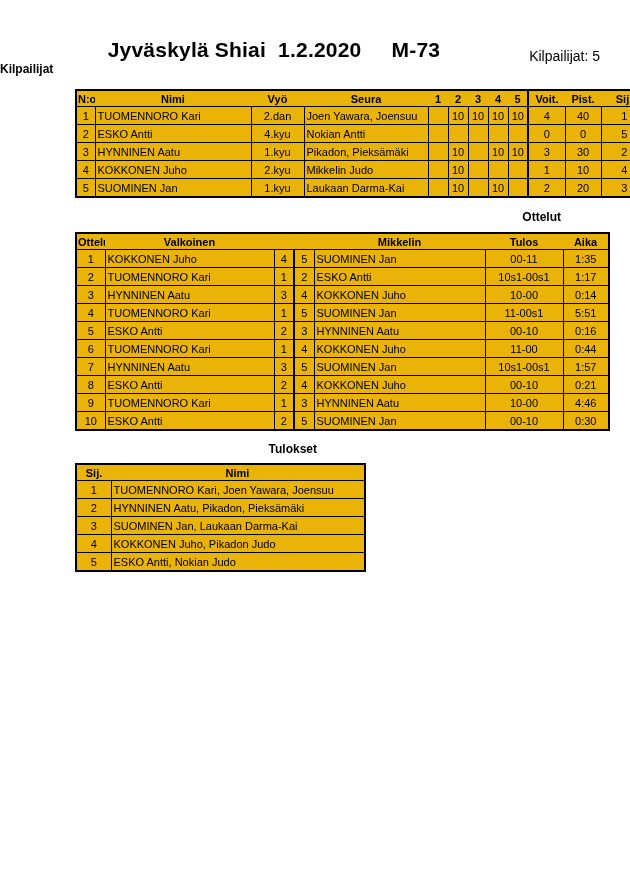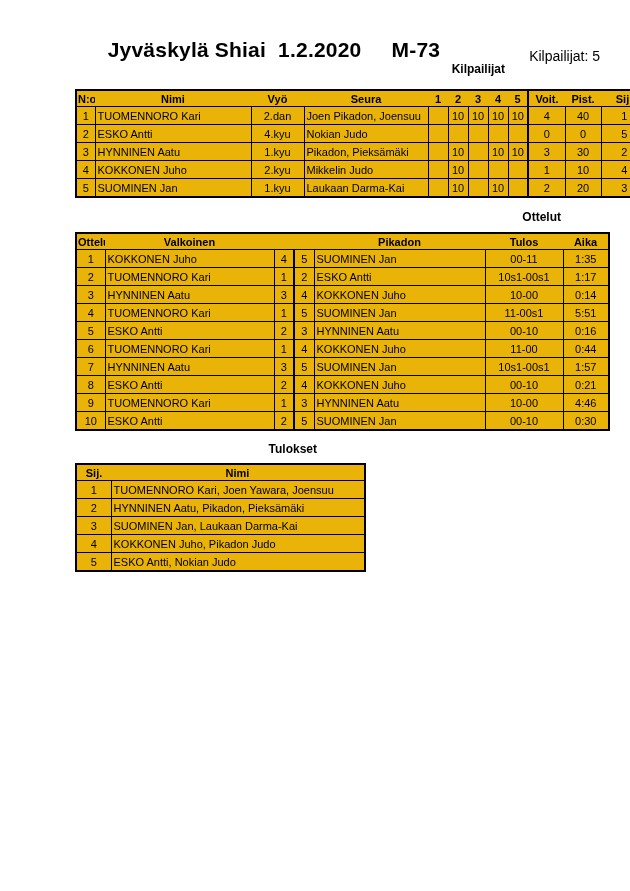--- a/index.html
+++ b/index.html
@@ -11,21 +11,21 @@
     position:relative;
     overflow:hidden;
   }
   .page-title {
     position:absolute; top:38px; left:0; width:548px;
     text-align:center; font-size:21px; font-weight:bold;
     white-space:pre; letter-spacing:0.2px;
   }
   .subtitle-kilpailijat {
     position:absolute; top:62px; left:0; width:505px;
-    text-align:right; font-size:12px; font-weight:bold;
+    text-align:left; font-size:12px; font-weight:bold;
   }
   .count-label {
     position:absolute; top:48px; right:30px;
     font-size:14px;
   }
   .sec-title { position:absolute; text-align:right; font-size:12px; font-weight:bold; }
   .sec-title.ottelut  { top:210px; left:28px; width:533px; }
   .sec-title.tulokset { top:442px; left:28px; width:289px; }
 
   table.sheet {
@@ -94,35 +94,35 @@
       <td class="c sep-l">Voit.</td>
       <td class="c">Pist.</td>
       <td class="c">Sij.</td>
     </tr>
   </thead>
   <tbody>
     <tr>
       <td class="c">1</td>
       <td class="l">TUOMENNORO Kari</td>
       <td class="c">2.dan</td>
-      <td class="l">Joen Pikadon, Joensuu</td>
+      <td class="l">Joen Yawara, Joensuu</td>
       <td class="c"></td>
       <td class="c">10</td>
       <td class="c">10</td>
       <td class="c">10</td>
       <td class="c">10</td>
       <td class="c sep-l">4</td>
       <td class="c">40</td>
       <td class="c">1</td>
     </tr>
     <tr>
       <td class="c">2</td>
       <td class="l">ESKO Antti</td>
       <td class="c">4.kyu</td>
-      <td class="l">Nokian Judo</td>
+      <td class="l">Nokian Antti</td>
       <td class="c"></td>
       <td class="c"></td>
       <td class="c"></td>
       <td class="c"></td>
       <td class="c"></td>
       <td class="c sep-l">0</td>
       <td class="c">0</td>
       <td class="c">5</td>
     </tr>
     <tr>
@@ -181,21 +181,21 @@
     <col style="width:171px">
       <col style="width:78px">
       <col style="width:46px">
   </colgroup>
   <thead>
     <tr>
       <td class="l" style="padding-left:1px">Ottelu</td>
       <td class="c">Valkoinen</td>
       <td></td>
       <td></td>
-      <td class="c">Pikadon</td>
+      <td class="c">Mikkelin</td>
       <td class="c">Tulos</td>
       <td class="c">Aika</td>
     </tr>
   </thead>
   <tbody>
     <tr>
       <td class="c">1</td>
       <td class="l">KOKKONEN Juho</td>
       <td class="c">4</td>
       <td class="c sep-l">5</td>

